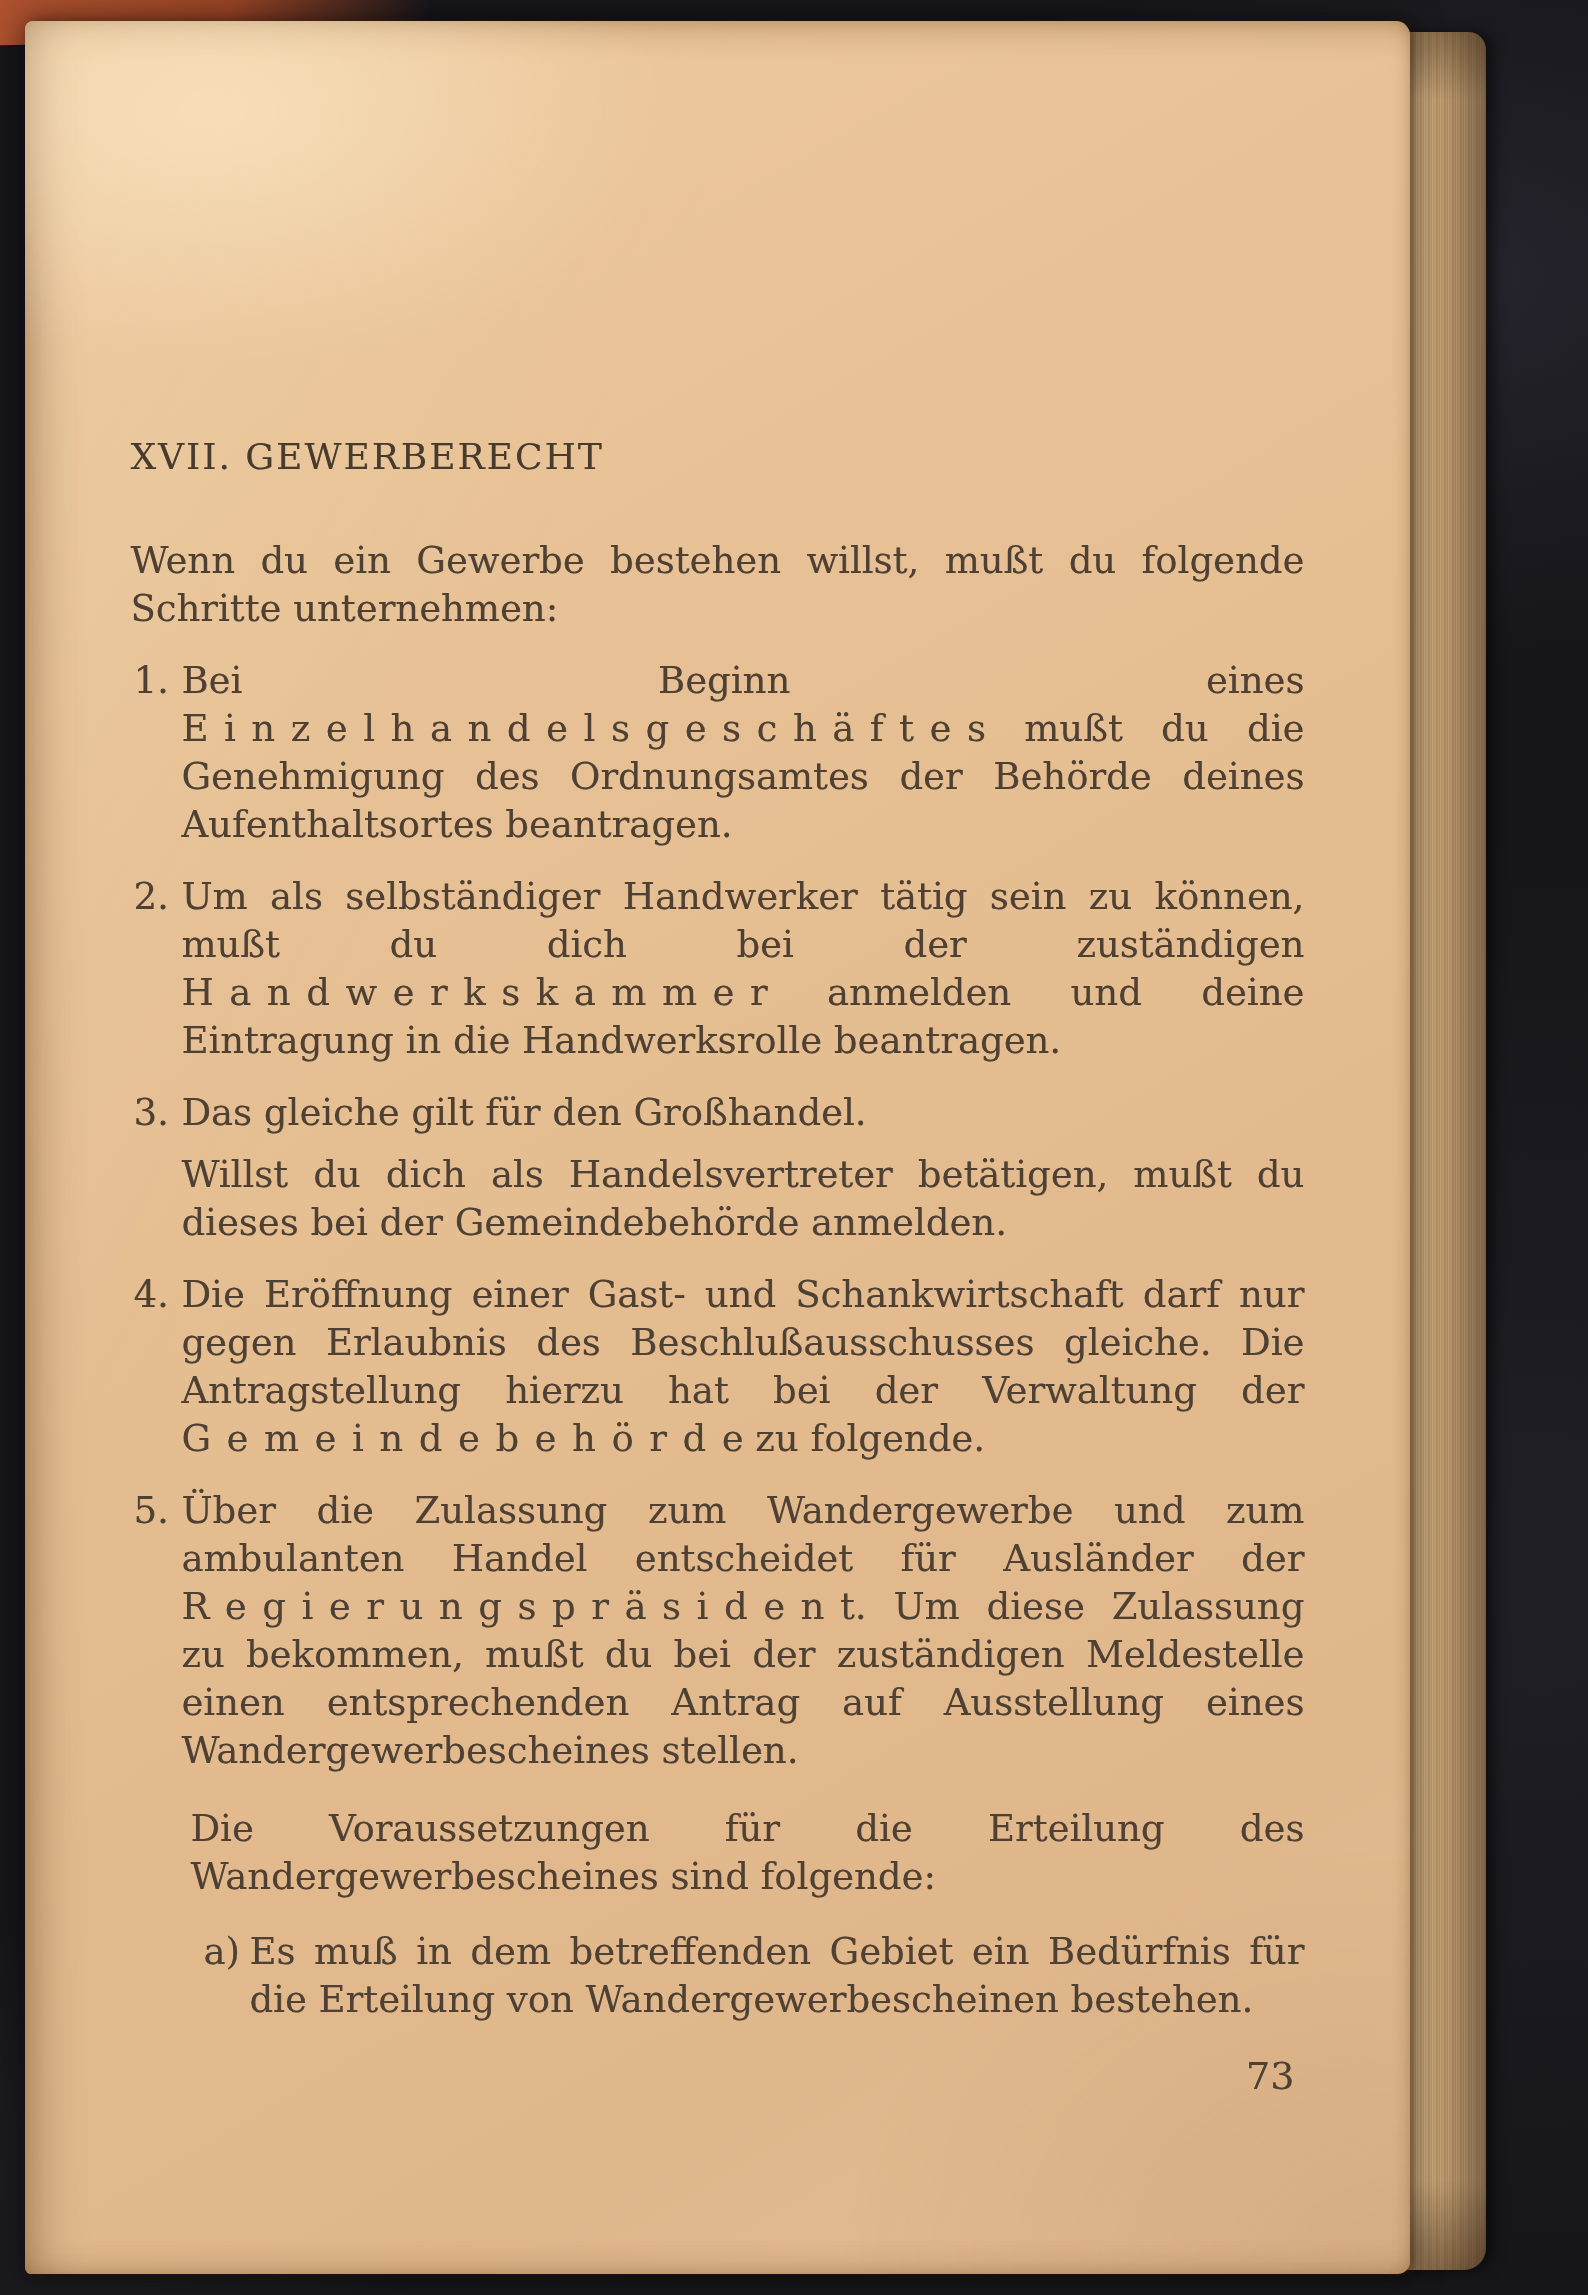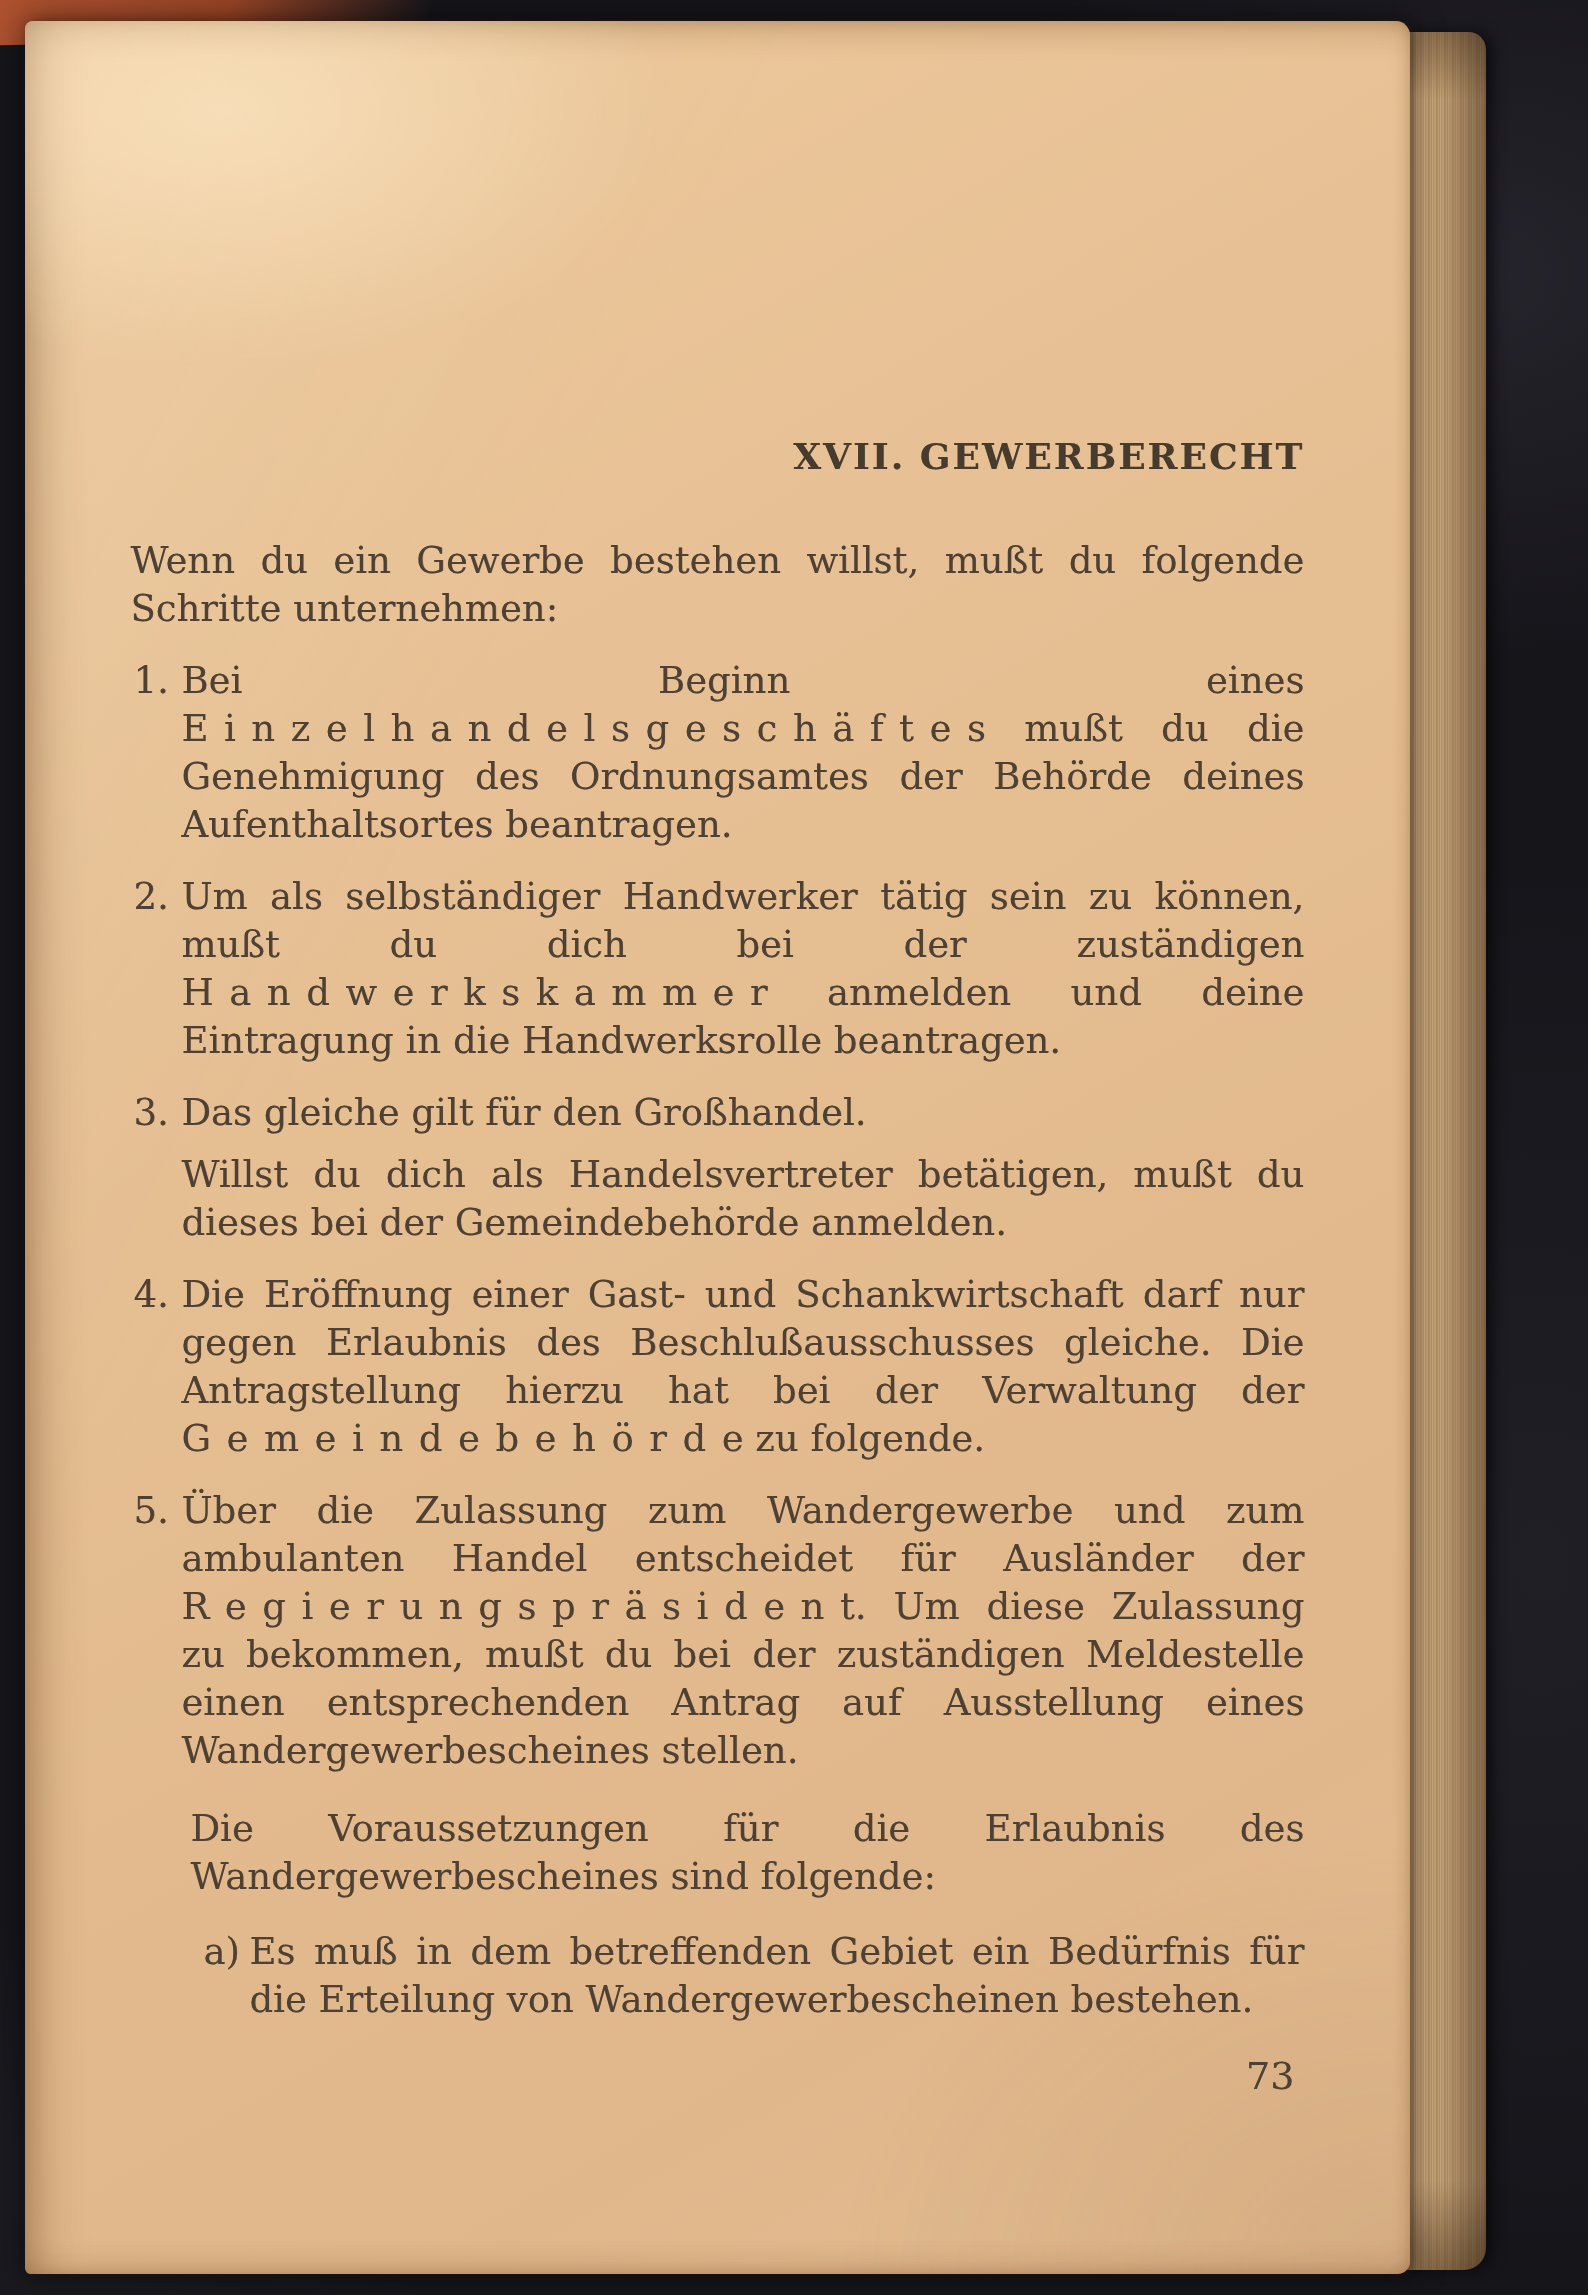--- a/index.html
+++ b/index.html
@@ -94,22 +94,22 @@
     width: 1174px;
     color: #4e4134;
     text-shadow: 0.3px 0.3px 0.6px rgba(79,66,54,.4);
   }
 
   .title {
     margin: 0;
     padding-top: 411px;
     font-size: 36px;
     line-height: 49px;
-    font-weight: 700;
-    text-align: right;
+    font-weight: 400;
+    text-align: left;
     letter-spacing: 2px;
     color: #473b2e;
   }
 
   .para {
     margin: 0;
     font-size: 37px;
     line-height: 48px;
     text-align: justify;
   }
@@ -193,21 +193,21 @@
         <div class="item">
           <span class="num">4.</span>
           <p class="para"><span>Die Eröffnung einer Gast- und Schankwirtschaft darf nur gegen Erlaubnis des Beschlußausschusses gleiche. Die Antragstellung hierzu hat bei der Verwaltung der </span><span class="sperr">Gemeindebehörde</span><span> zu folgende.</span></p>
         </div>
         <div class="item">
           <span class="num">5.</span>
           <p class="para"><span>Über die Zulassung zum Wandergewerbe und zum ambulanten Handel entscheidet für Ausländer der </span><span class="sperr">Regierungspräsident</span><span>. Um diese Zulassung zu bekommen, mußt du bei der zuständigen Meldestelle einen entsprechenden Antrag auf Ausstellung eines Wandergewerbescheines stellen.</span></p>
         </div>
       </div>
 
-    <p class="para note">Die Voraussetzungen für die Erlaubnis des Wandergewerbescheines sind folgende:</p>
+    <p class="para note">Die Voraussetzungen für die Erteilung des Wandergewerbescheines sind folgende:</p>
 
     <div>
         <div class="subitem">
           <span class="num">a)</span>
           <p class="para">Es muß in dem betreffenden Gebiet ein Bedürfnis für die Erteilung von Wandergewerbescheinen bestehen.</p>
         </div>
       </div>
 
   </div>
 

